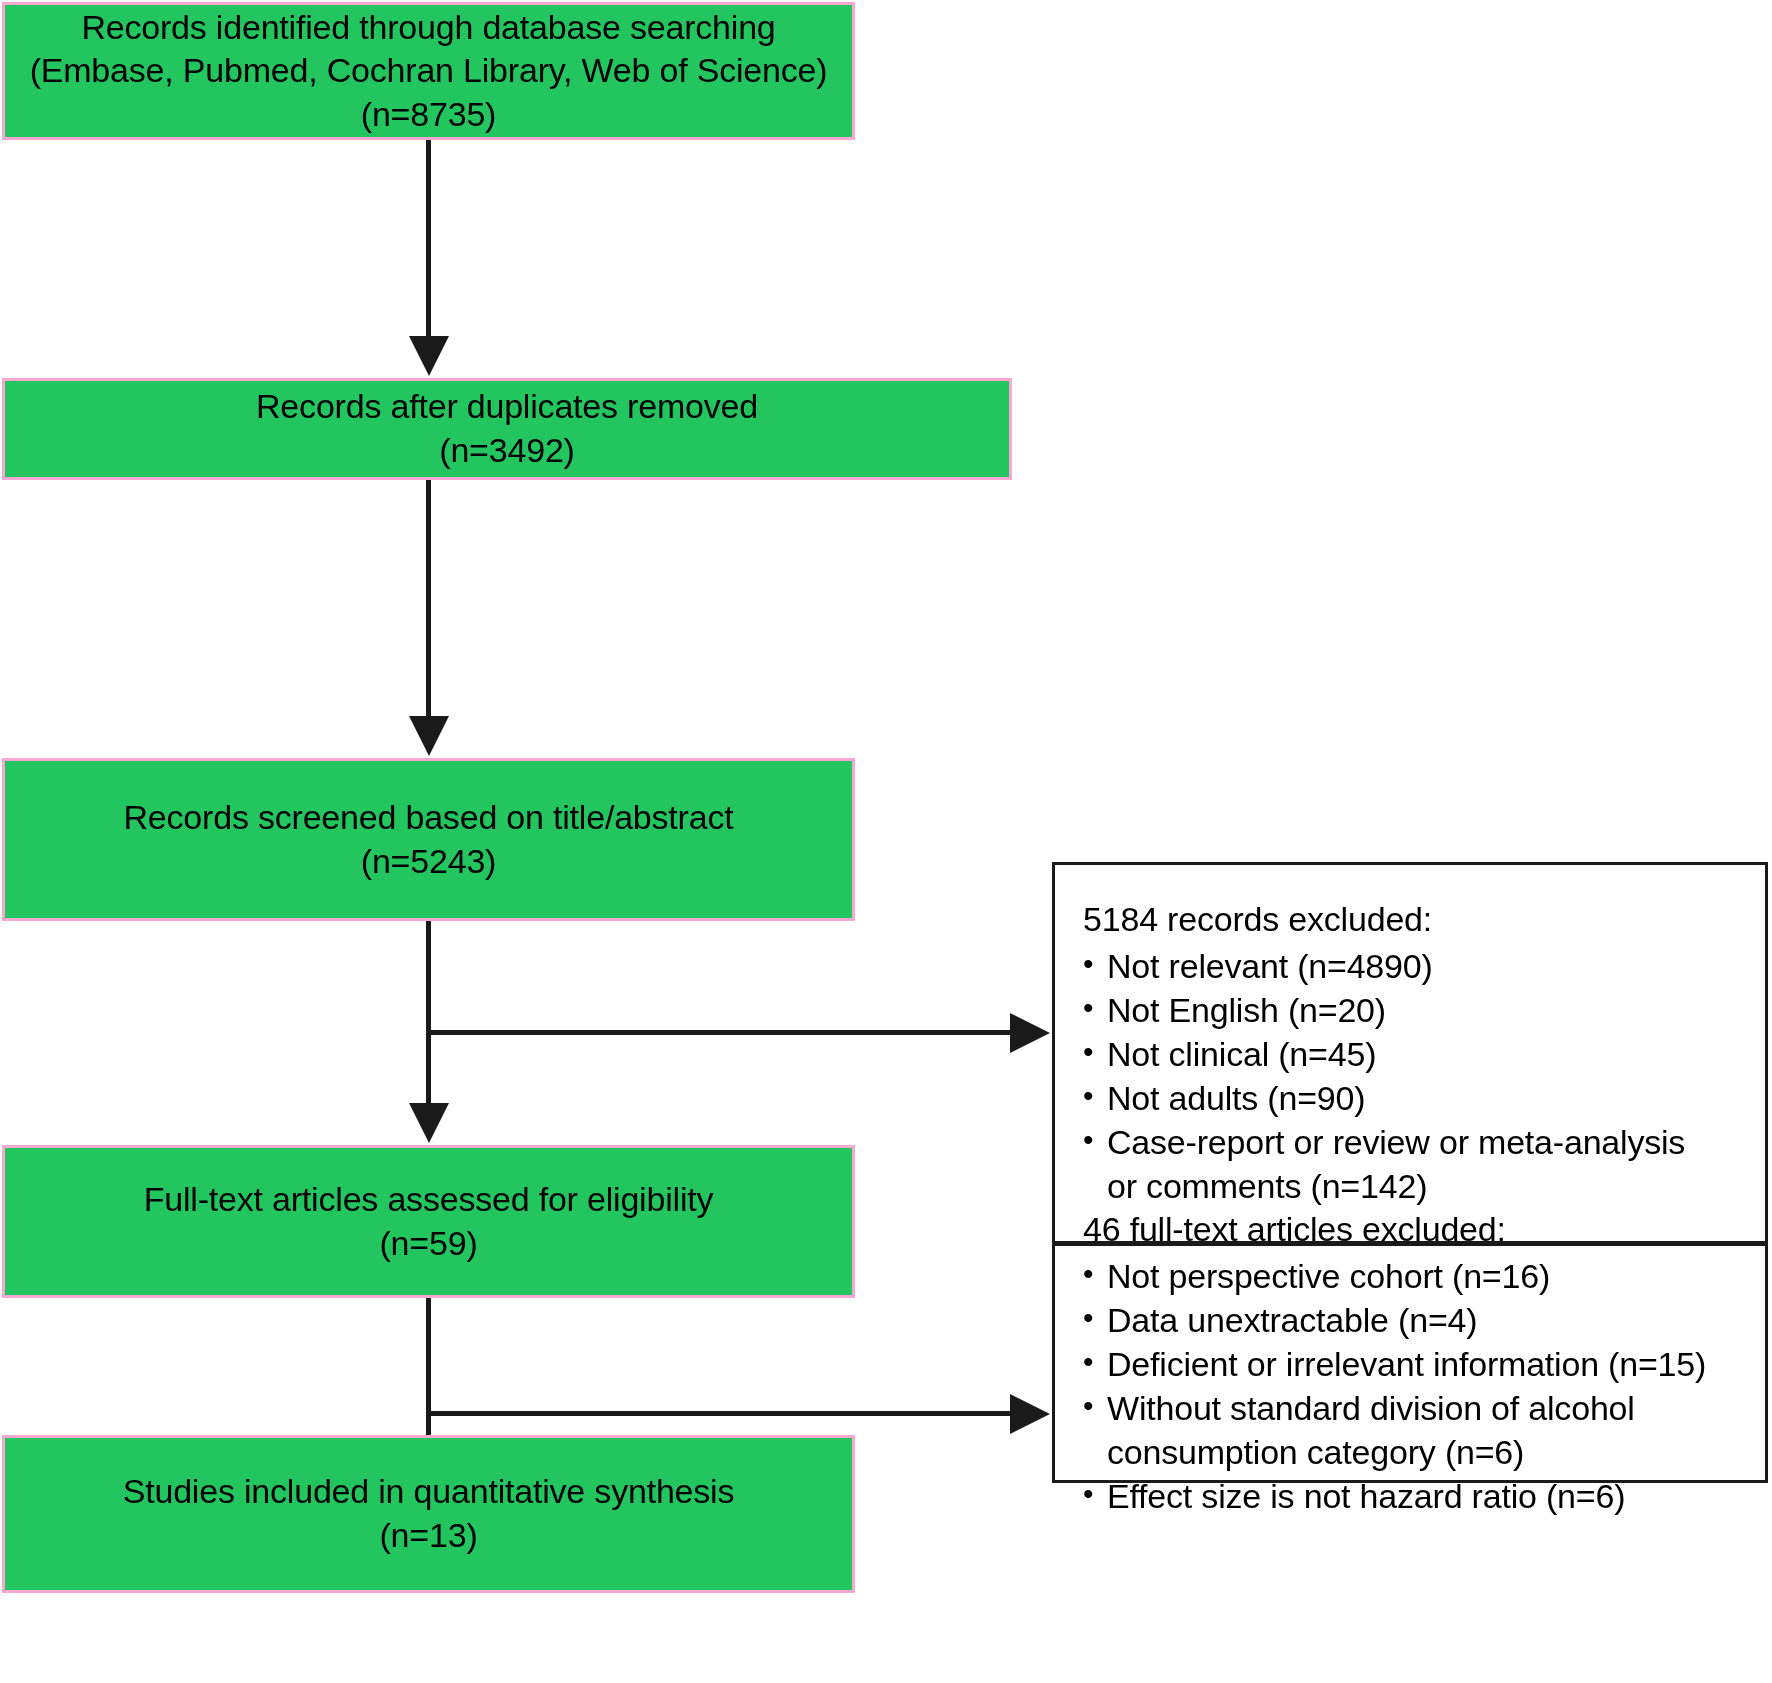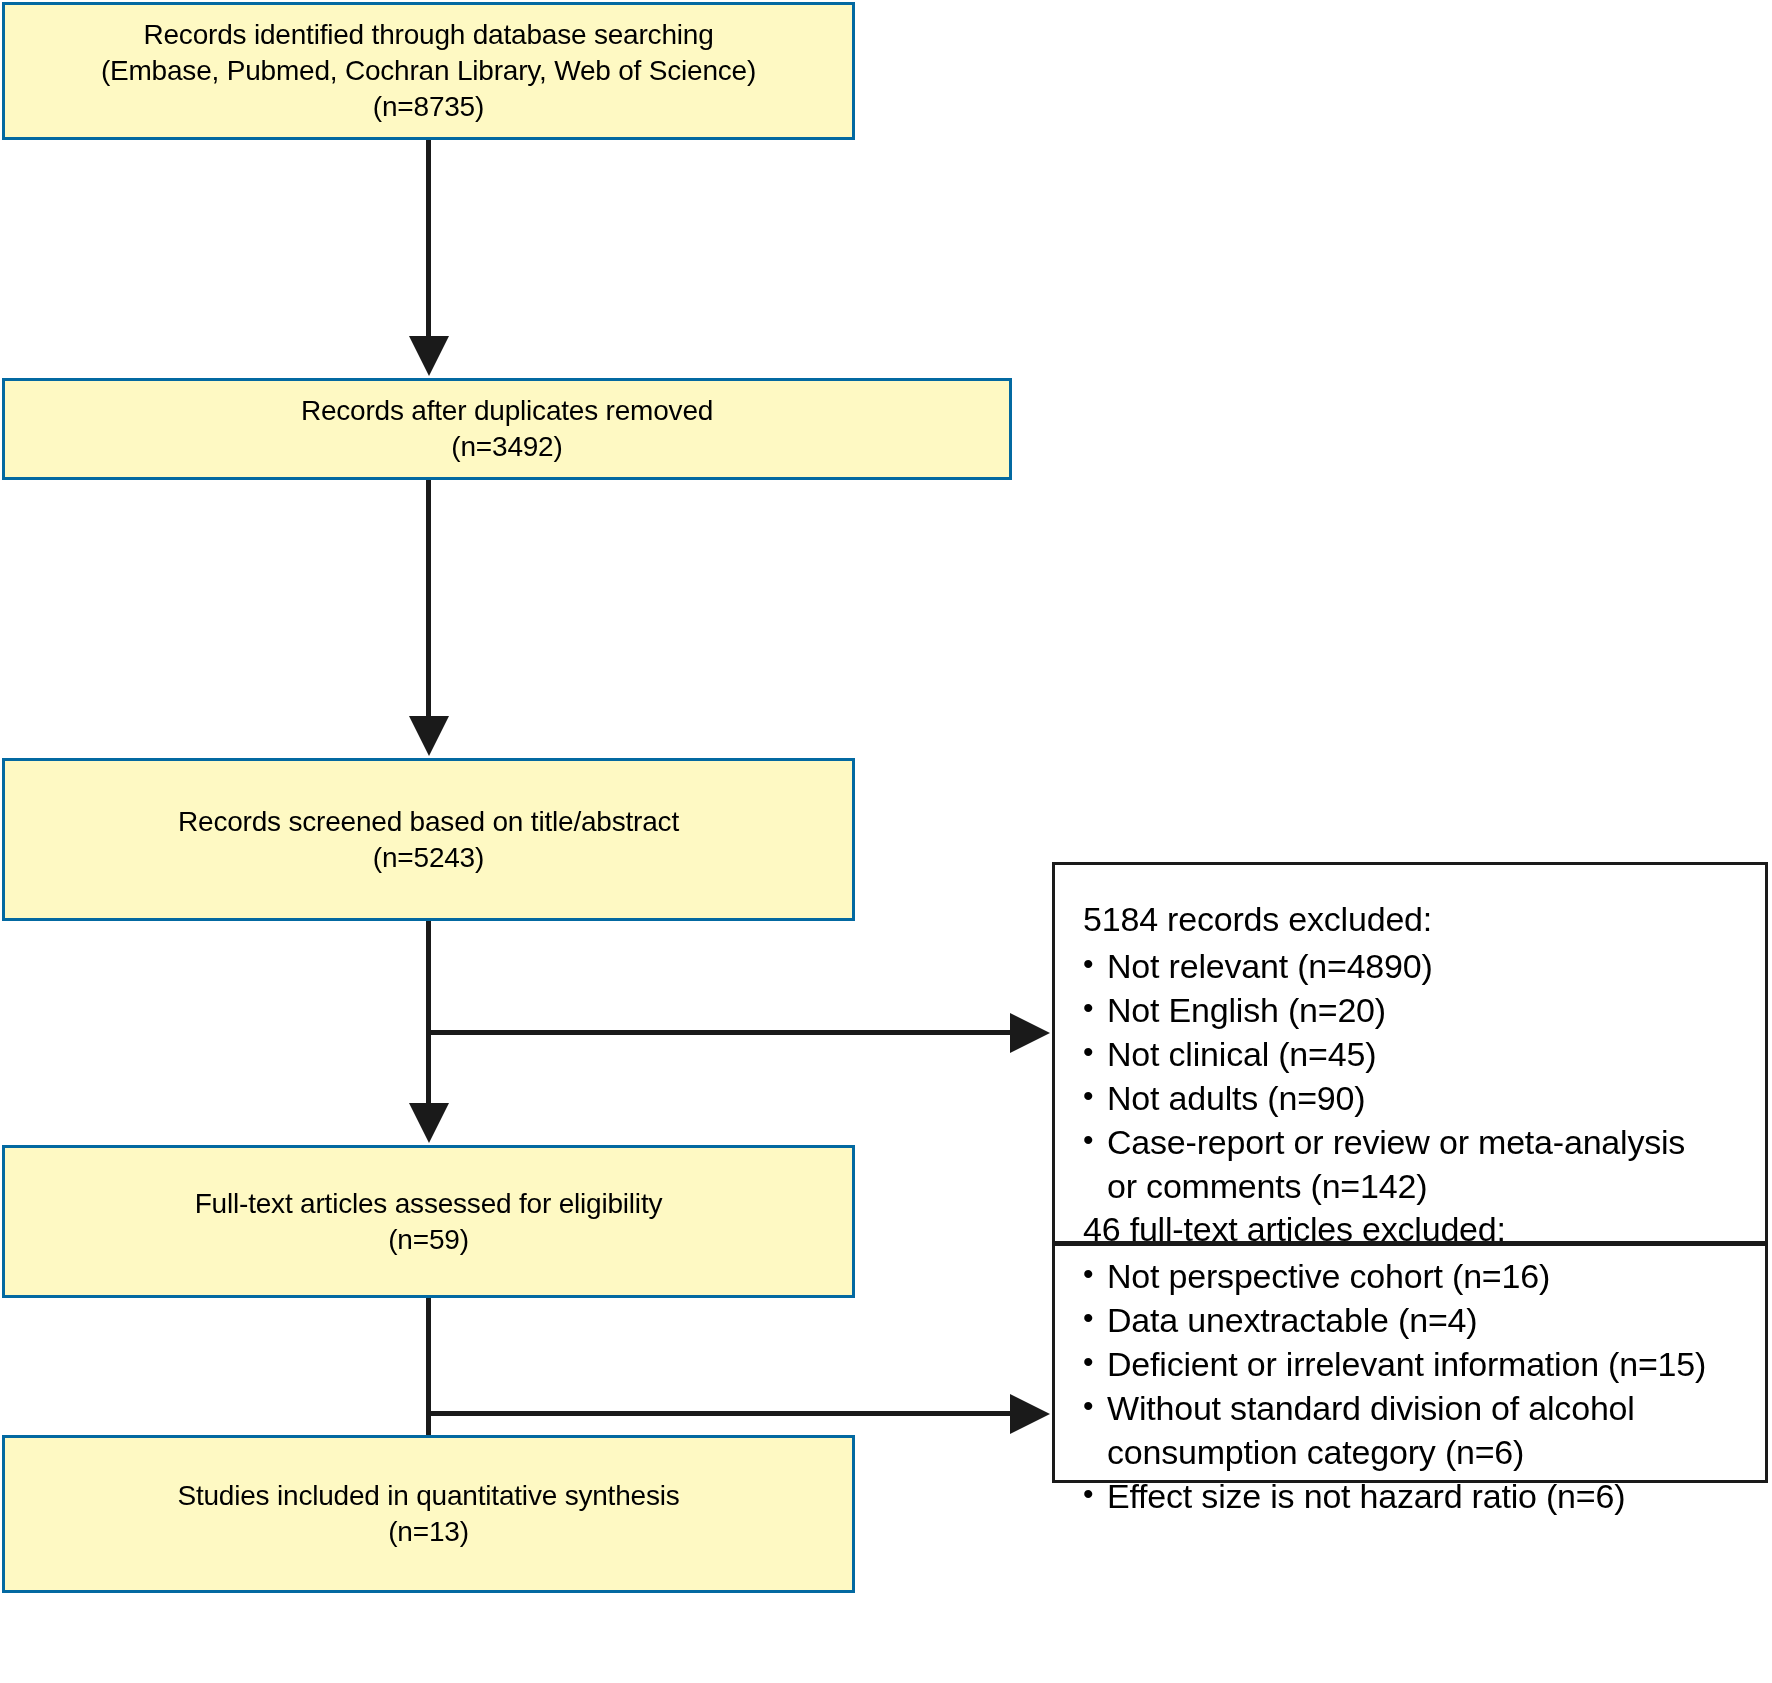--- a/index.html
+++ b/index.html
@@ -14,28 +14,28 @@
   #canvas {
     position: relative;
     width: 1772px;
     height: 1683px;
     background: #ffffff;
     overflow: hidden;
   }
   .flow-box {
     position: absolute;
     box-sizing: border-box;
-    border: 3px solid #0369a1;
-    background: #fef9c3;
+    border: 3px solid #f9a8d4;
+    background: #22c55e;
     display: flex;
     flex-direction: column;
     align-items: center;
     justify-content: center;
     text-align: center;
-    font-size: 28px;
+    font-size: 34px;
     line-height: 1.28;
     letter-spacing: -0.2px;
   }
   .flow-box .line {
     display: block;
     white-space: nowrap;
   }
   .excl-box {
     position: absolute;
     box-sizing: border-box;

